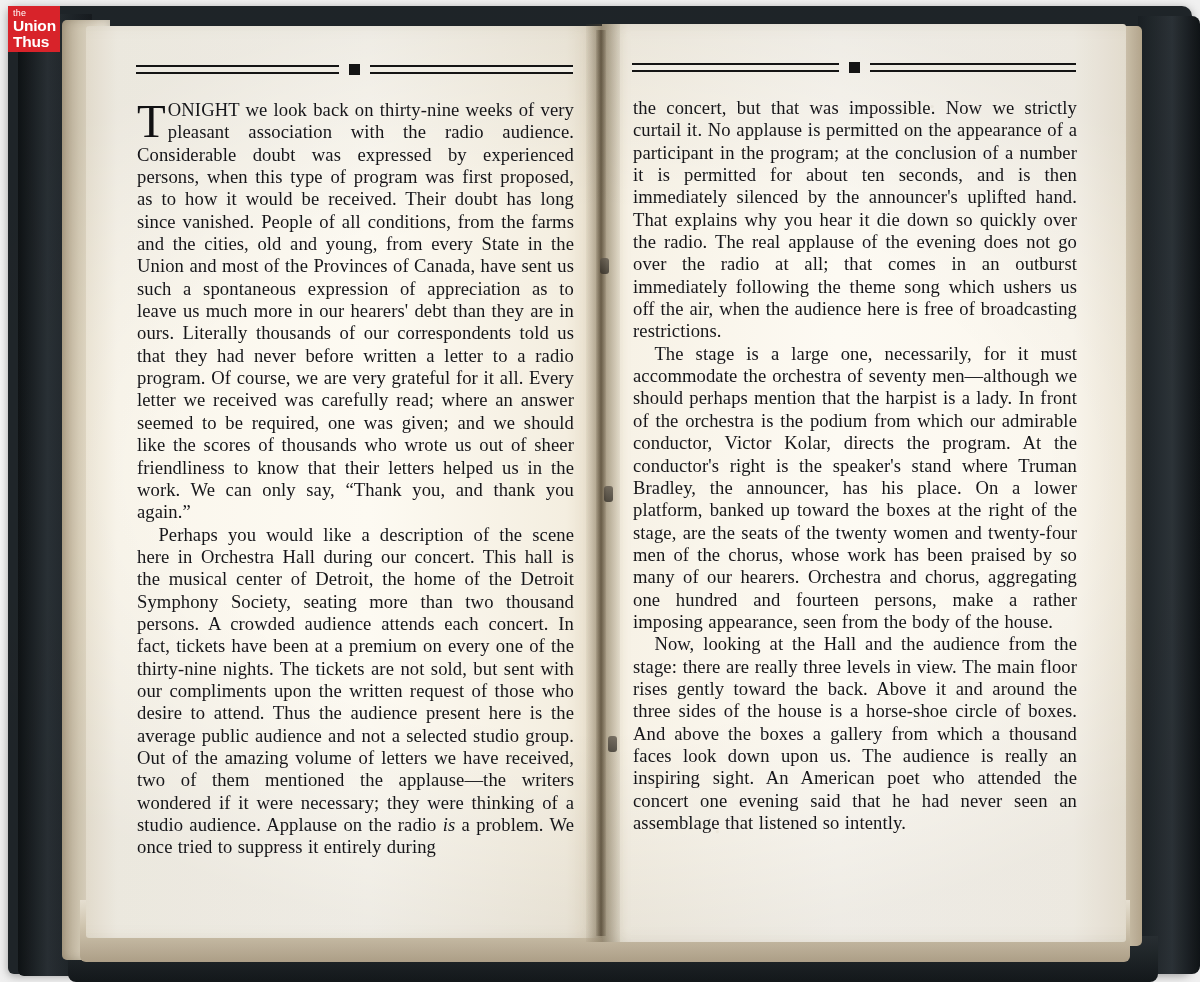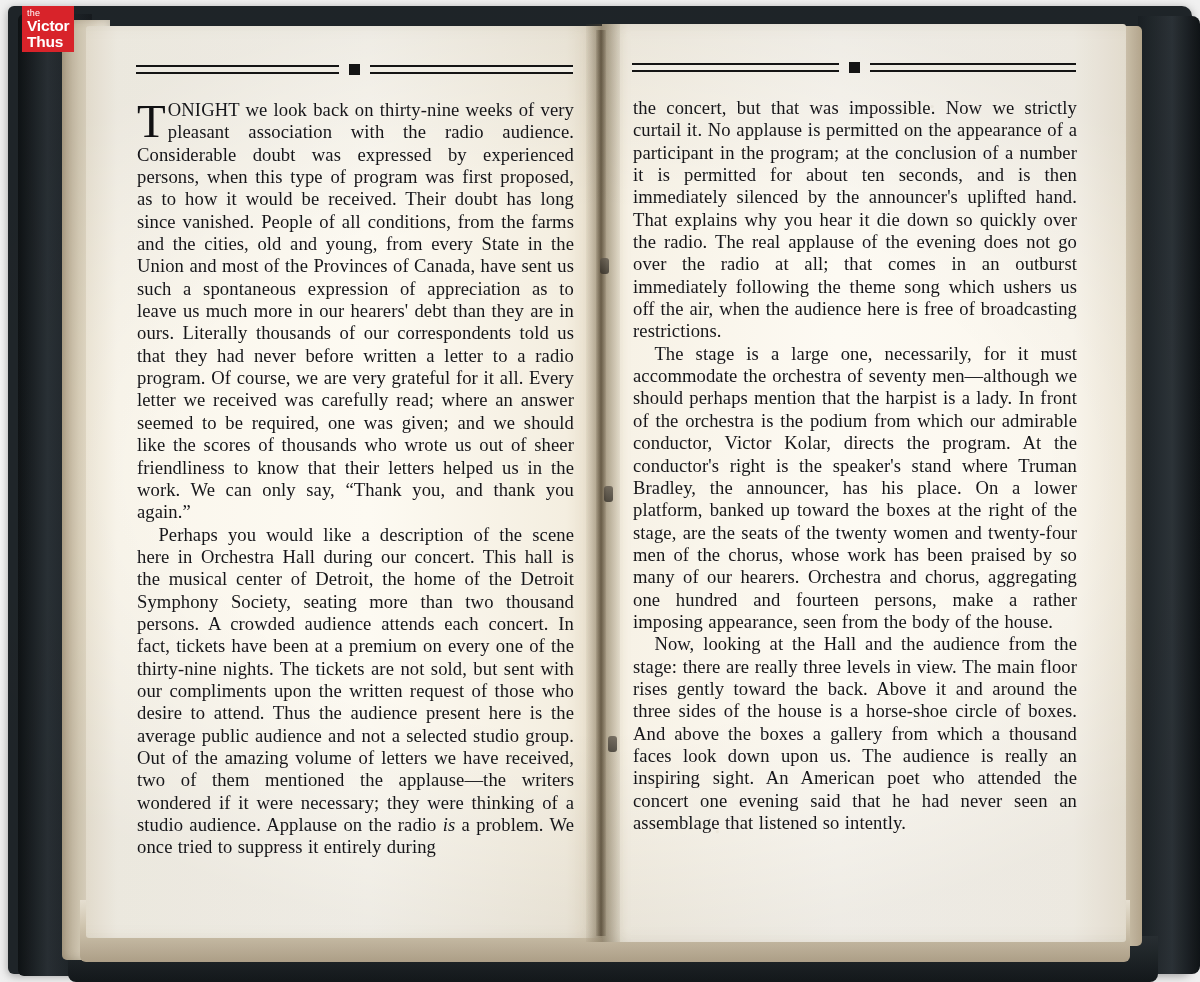--- a/index.html
+++ b/index.html
@@ -221,21 +221,21 @@
     line-height: 38px;
     padding: 1px 1px 0 0;
     margin: 2px 1px 0 0;
     color: #121214;
   }
   .ital { font-style: italic; }
 
   
   .logo-badge {
     position: absolute;
-    left: 22px;
+    left: 8px;
     top: 6px;
     width: 52px;
     height: 46px;
     background: #d8232a;
     color: #ffffff;
     z-index: 10;
     font-family: "Liberation Sans", sans-serif;
     padding: 3px 4px 0 5px;
     box-sizing: border-box;
     line-height: 1.02;
@@ -315,17 +315,17 @@
     <p>Now, looking at the Hall and the audience from the stage: there are really three levels in view. The main floor rises gently toward the back. Above it and around the three sides of the house is a horse-shoe circle of boxes. And above the boxes a gallery from which a thousand faces look down upon us. The audience is really an inspiring sight. An American poet who attended the concert one evening said that he had never seen an assemblage that listened so intently.</p>
   </div>
 
   <div class="gutter"></div>
   <div class="gutter-dark"></div>
 
   <div class="book-shadow"></div>
 
   <div class="logo-badge">
     <span class="logo-the">the</span>
-    <span class="logo-henry">Victor</span>
+    <span class="logo-henry">Union</span>
     <span class="logo-ford">Thus</span>
   </div>
 
 </div>
 
 </body></html>

